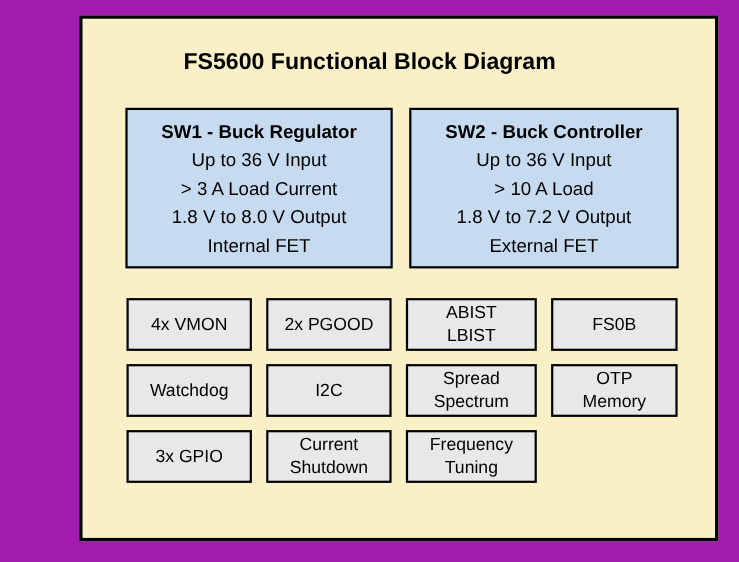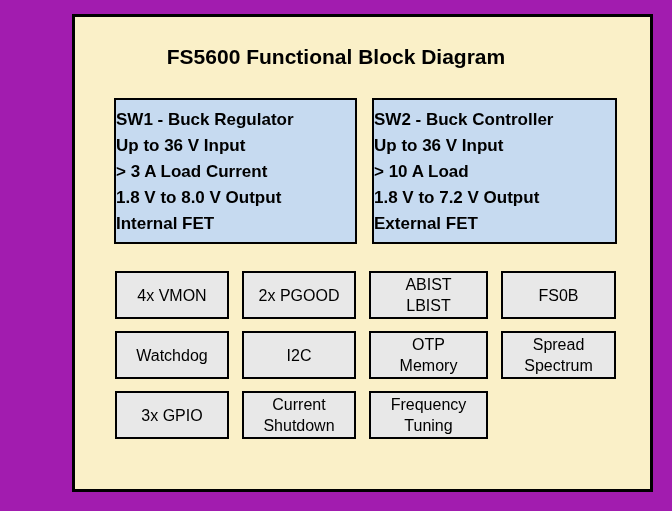--- a/index.html
+++ b/index.html
@@ -36,37 +36,36 @@
     font-weight: bold;
     color: #000000;
   }
   .sw-box {
     position: absolute;
     top: 81px;
     height: 146px;
     box-sizing: border-box;
     border: 2px solid #000000;
     background: #C6DAF0;
-    text-align: left;
+    text-align: center;
     padding-top: 7px;
     color: #000000;
   }
   .sw-box.sw1 { left: 39px;  width: 243px; }
   .sw-box.sw2 { left: 297px; width: 245px; }
   .sw-title {
     font-size: 17px;
     line-height: 26px;
     font-weight: bold;
     white-space: nowrap;
   }
   .sw-line {
     font-size: 17px;
     line-height: 26px;
     white-space: nowrap;
-    font-weight: bold;
   }
   .feature-grid {
     position: absolute;
     left: 40px;
     top: 254px;
     display: grid;
     grid-template-columns: 114px 114px 119px 115px;
     grid-auto-rows: 48px;
     column-gap: 13px;
     row-gap: 12px;
@@ -111,25 +110,25 @@
 
     <div class="feature-grid">
       <div class="feature-cell">4x VMON</div>
       <div class="feature-cell">2x PGOOD</div>
       <div class="feature-cell">ABIST
 LBIST</div>
 
       <div class="feature-cell">FS0B</div>
       <div class="feature-cell">Watchdog</div>
       <div class="feature-cell">I2C</div>
+      <div class="feature-cell">Spread
+Spectrum</div>
+
       <div class="feature-cell">OTP
 Memory</div>
-
-      <div class="feature-cell">Spread
-Spectrum</div>
       <div class="feature-cell">3x GPIO</div>
       <div class="feature-cell">Current
 Shutdown</div>
       <div class="feature-cell">Frequency
 Tuning</div>
     </div>
 
   </div>
 </div>
 

